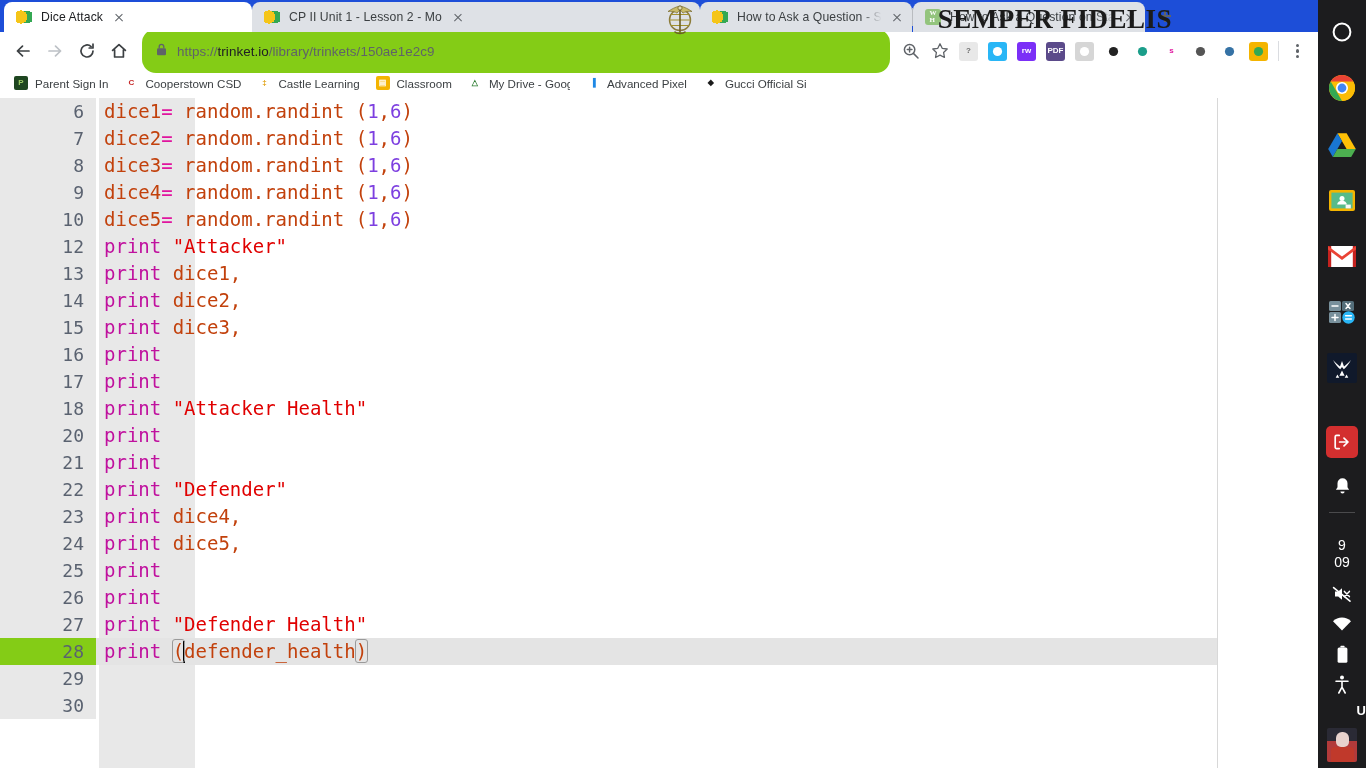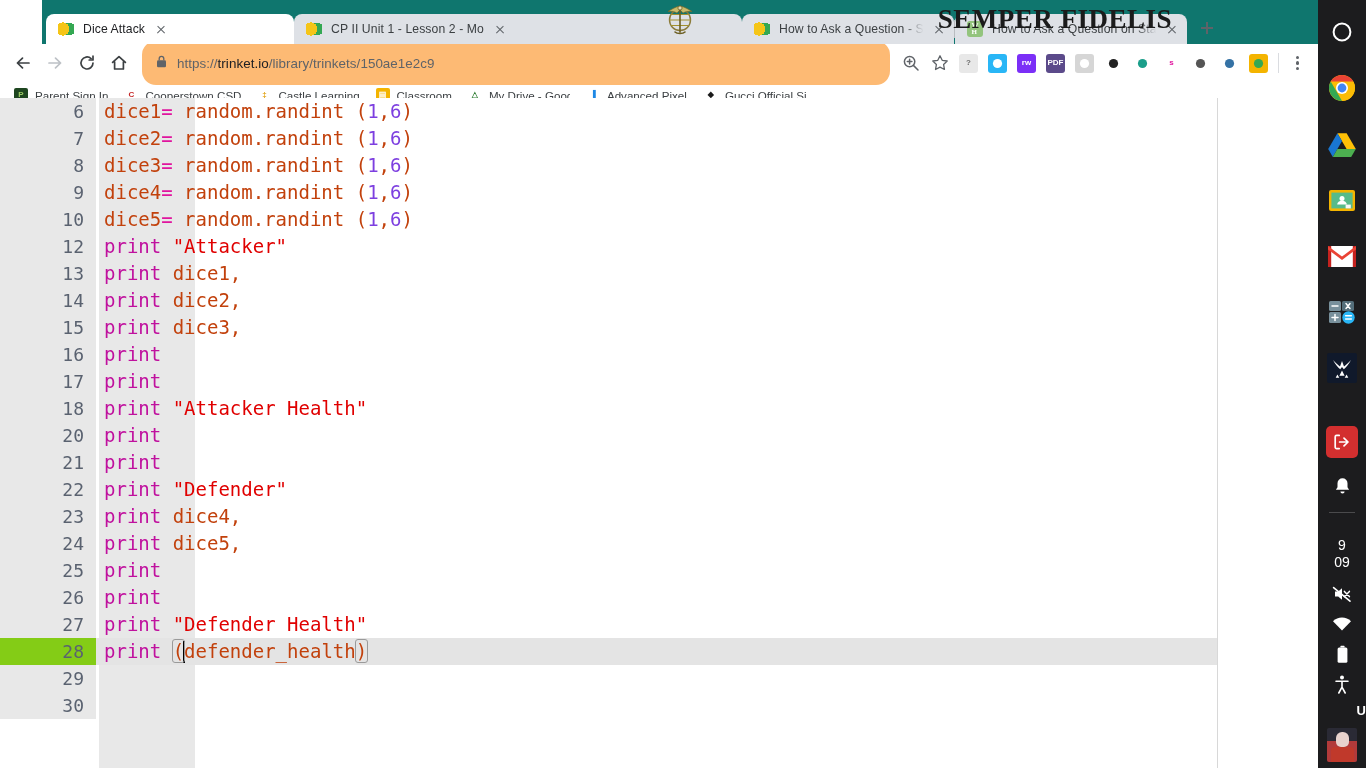--- a/index.html
+++ b/index.html
@@ -9,22 +9,22 @@
     background:#ffffff;
     -webkit-font-smoothing:antialiased;
   }
   #root { position:relative; width:1366px; height:768px; }
 
   
   .browser { position:absolute; left:0; top:0; width:1318px; height:768px; background:#ffffff; }
 
   
   .tabstrip {
-    position:relative; height:44px; background:#0f766e;
-    display:flex; align-items:flex-end; padding-left:4px;margin-left:42px;
+    position:relative; height:32px; background:#1d4ed8;
+    display:flex; align-items:flex-end; padding-left:4px;
   }
   .tab {
     position:relative; height:30px; display:flex; align-items:center;
     padding:0 6px 0 12px; border-radius:8px 8px 0 0; flex:0 0 auto;
   }
   .tab.active { background:#ffffff; }
   .tab.inactive { background:#dee1e6; }
   .tab .favicon {
     width:16px; height:16px; flex:0 0 16px; margin-right:9px;
     border-radius:3px; position:relative; overflow:hidden;
@@ -69,21 +69,21 @@
   }
   .fav-doc { background:#93c47d; display:flex; align-items:center; justify-content:center;
              font:700 7px/1 "Liberation Serif", serif; color:#fff; }
   .fav-doc span { display:block; }
 
   
   .toolbar { height:38px; background:#ffffff; display:flex; align-items:center; padding:0 8px; }
   .navbtn { width:30px; height:30px; position:relative; flex:0 0 30px; margin-right:2px; }
   .navbtn svg { position:absolute; left:5px; top:5px; }
   .omnibox {
-    flex:1 1 auto; height:44px; background:#fdba74; border-radius:14px;
+    flex:1 1 auto; height:44px; background:#84cc16; border-radius:14px;
     display:flex; align-items:center; padding:0 10px 0 14px; margin:0 6px 0 6px;
     min-width:0;
   }
   .omnibox .lock { margin-right:10px; flex:0 0 11px; }
   .urltext {
     font-size:13.4px; color:#5f6368; white-space:nowrap; overflow:hidden;
     letter-spacing:.05px;
   }
   .urltext b { color:#202124; font-weight:400; }
   .tbicon { width:28px; height:28px; flex:0 0 28px; position:relative; margin-left:1px; }

